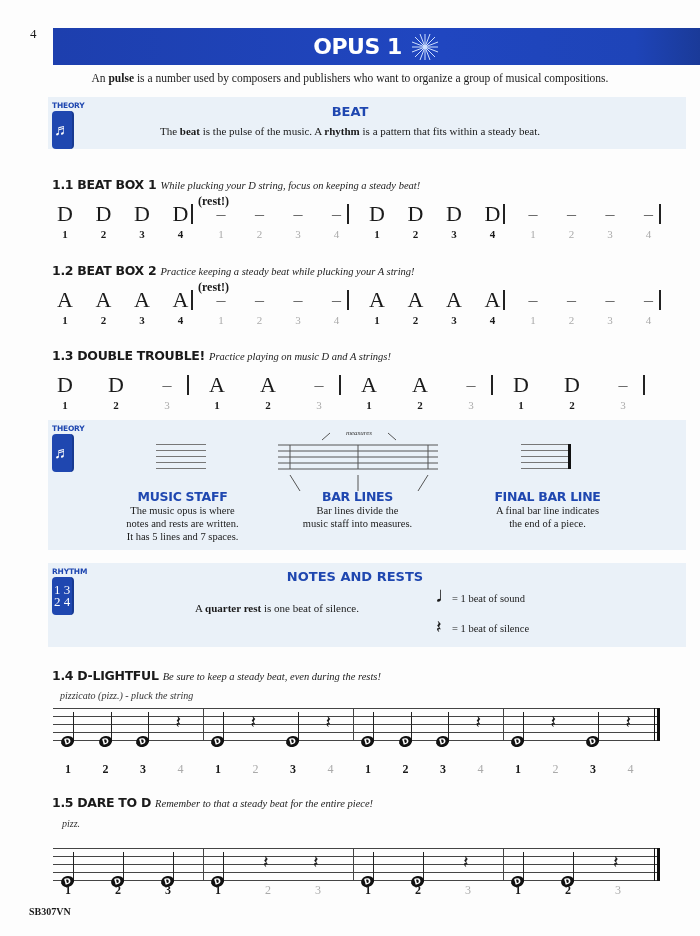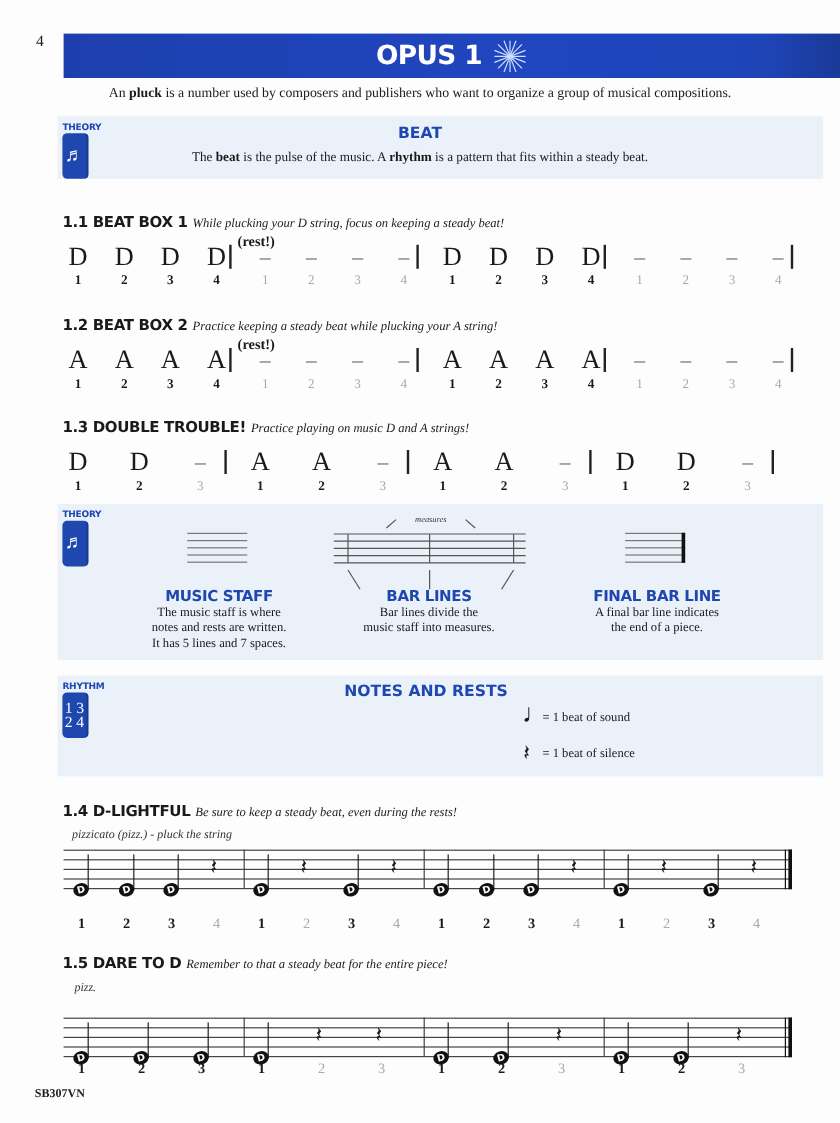--- a/index.html
+++ b/index.html
@@ -82,21 +82,21 @@
         <line x1="25" y1="5" x2="5" y2="25"></line>
       <line x1="10" y1="2" x2="20" y2="28"></line>
         <line x1="20" y1="2" x2="10" y2="28"></line>
       <line x1="2" y1="10" x2="28" y2="20"></line>
         <line x1="2" y1="20" x2="28" y2="10"></line>
     </g>
   </svg>
 </div>
 
 <div class="intro">
-  <span>An </span><b>pluck</b><span> is a number used by composers and publishers who want to organize a group of musical compositions.</span>
+  <span>An </span><b>pulse</b><span> is a number used by composers and publishers who want to organize a group of musical compositions.</span>
 </div>
 
 <div class="panel beat"></div>
 <div class="badge" style="top:101px;">
   <div class="badge-label">THEORY</div>
   <div class="badge-box">♬</div>
 </div>
 <div class="section-heading" style="left:0;width:700px;top:104px;">BEAT</div>
 <div class="panel-text" style="left:0;width:700px;top:125px;">
   <span>The </span><b>beat</b><span> is the pulse of the music. A </span><b>rhythm</b><span> is a pattern that fits within a steady beat.</span>
@@ -318,21 +318,21 @@
 
 <div class="mini-staff" style="left:156px;top:444px;width:50px;height:24px;">
   <div class="l" style="top:0"></div>
     <div class="l" style="top:6px"></div>
     <div class="l" style="top:12px"></div>
     <div class="l" style="top:18px"></div>
     <div class="l" style="top:24px"></div>
 </div>
 <div class="sub-head" style="left:110px;width:145px;top:489px;">MUSIC STAFF</div>
 <div class="sub-text" style="left:105px;width:155px;top:504px;">
-  <div>The music staff is where</div>
+  <div>The music opus is where</div>
     <div>notes and rests are written.</div>
     <div>It has 5 lines and 7 spaces.</div>
 </div>
 
 <svg style="position:absolute;left:278px;top:425px;" width="165" height="70">
   <g stroke="#555" stroke-width="1">
     <line x1="0" y1="20" x2="160" y2="20"></line>
       <line x1="0" y1="26" x2="160" y2="26"></line>
       <line x1="0" y1="32" x2="160" y2="32"></line>
       <line x1="0" y1="38" x2="160" y2="38"></line>
@@ -371,20 +371,21 @@
 <div class="panel rhythm"></div>
 <div class="badge" style="top:567px;">
   <div class="badge-label">RHYTHM</div>
   <div class="badge-box rhythm-box">
     <span>1 3</span>
       <span>2 4</span>
   </div>
 </div>
 <div class="section-heading" style="left:250px;width:210px;top:569px;">NOTES AND RESTS</div>
 <div class="panel-text" style="left:195px;width:200px;top:601px;text-align:left;line-height:14px;">
+  <div><span>A </span><b>quarter rest</b><span> is one beat of silence.</span></div>
 </div>
 <div style="position:absolute;left:435px;top:584px;font-size:22px;line-height:22px;">♩</div>
 <div style="position:absolute;left:452px;top:593px;font-size:10.5px;">= 1 beat of sound</div>
 <div style="position:absolute;left:436px;top:617px;font-size:18px;line-height:20px;">𝄽</div>
 <div style="position:absolute;left:452px;top:623px;font-size:10.5px;font-family:Liberation Serif, serif;">= 1 beat of silence</div>
 
 <div class="ex-title" style="top:668px;">
   <span>1.4 D-LIGHTFUL</span> <span class="instr">Be sure to keep a steady beat, even during the rests!</span>
 </div>
 <div class="pizz" style="left:60px;top:690px;">pizzicato (pizz.) - pluck the string</div>

